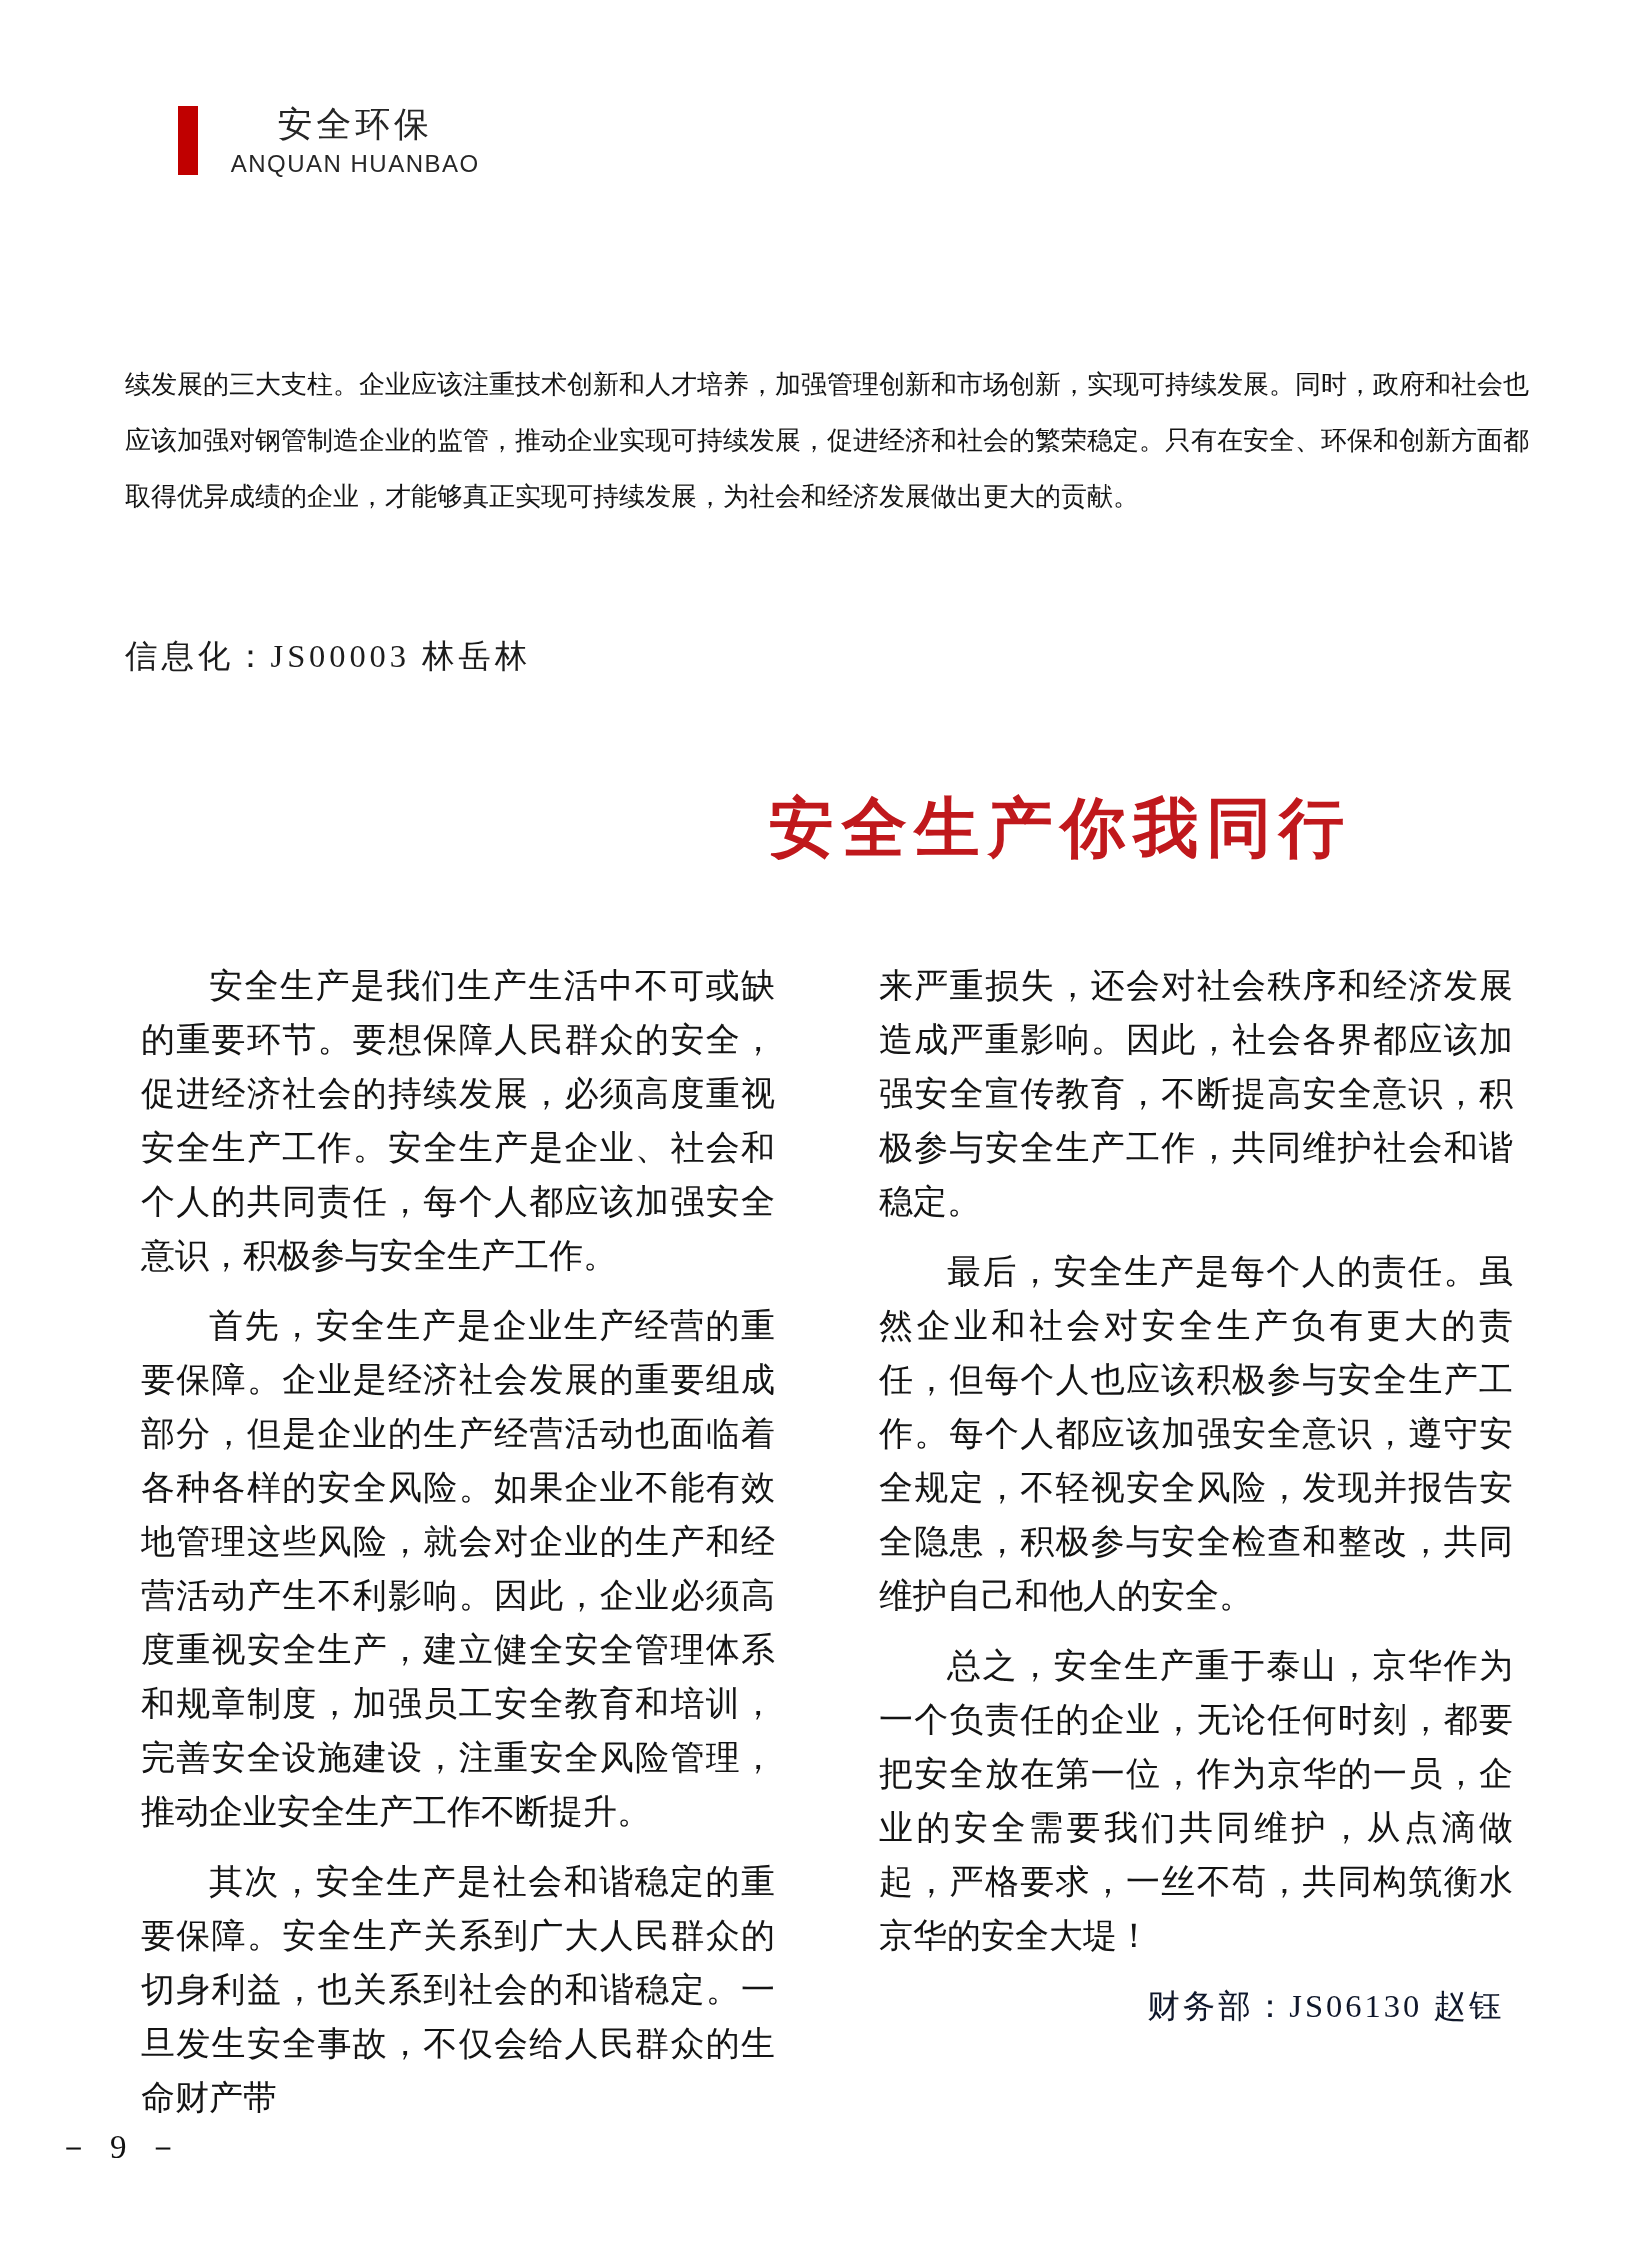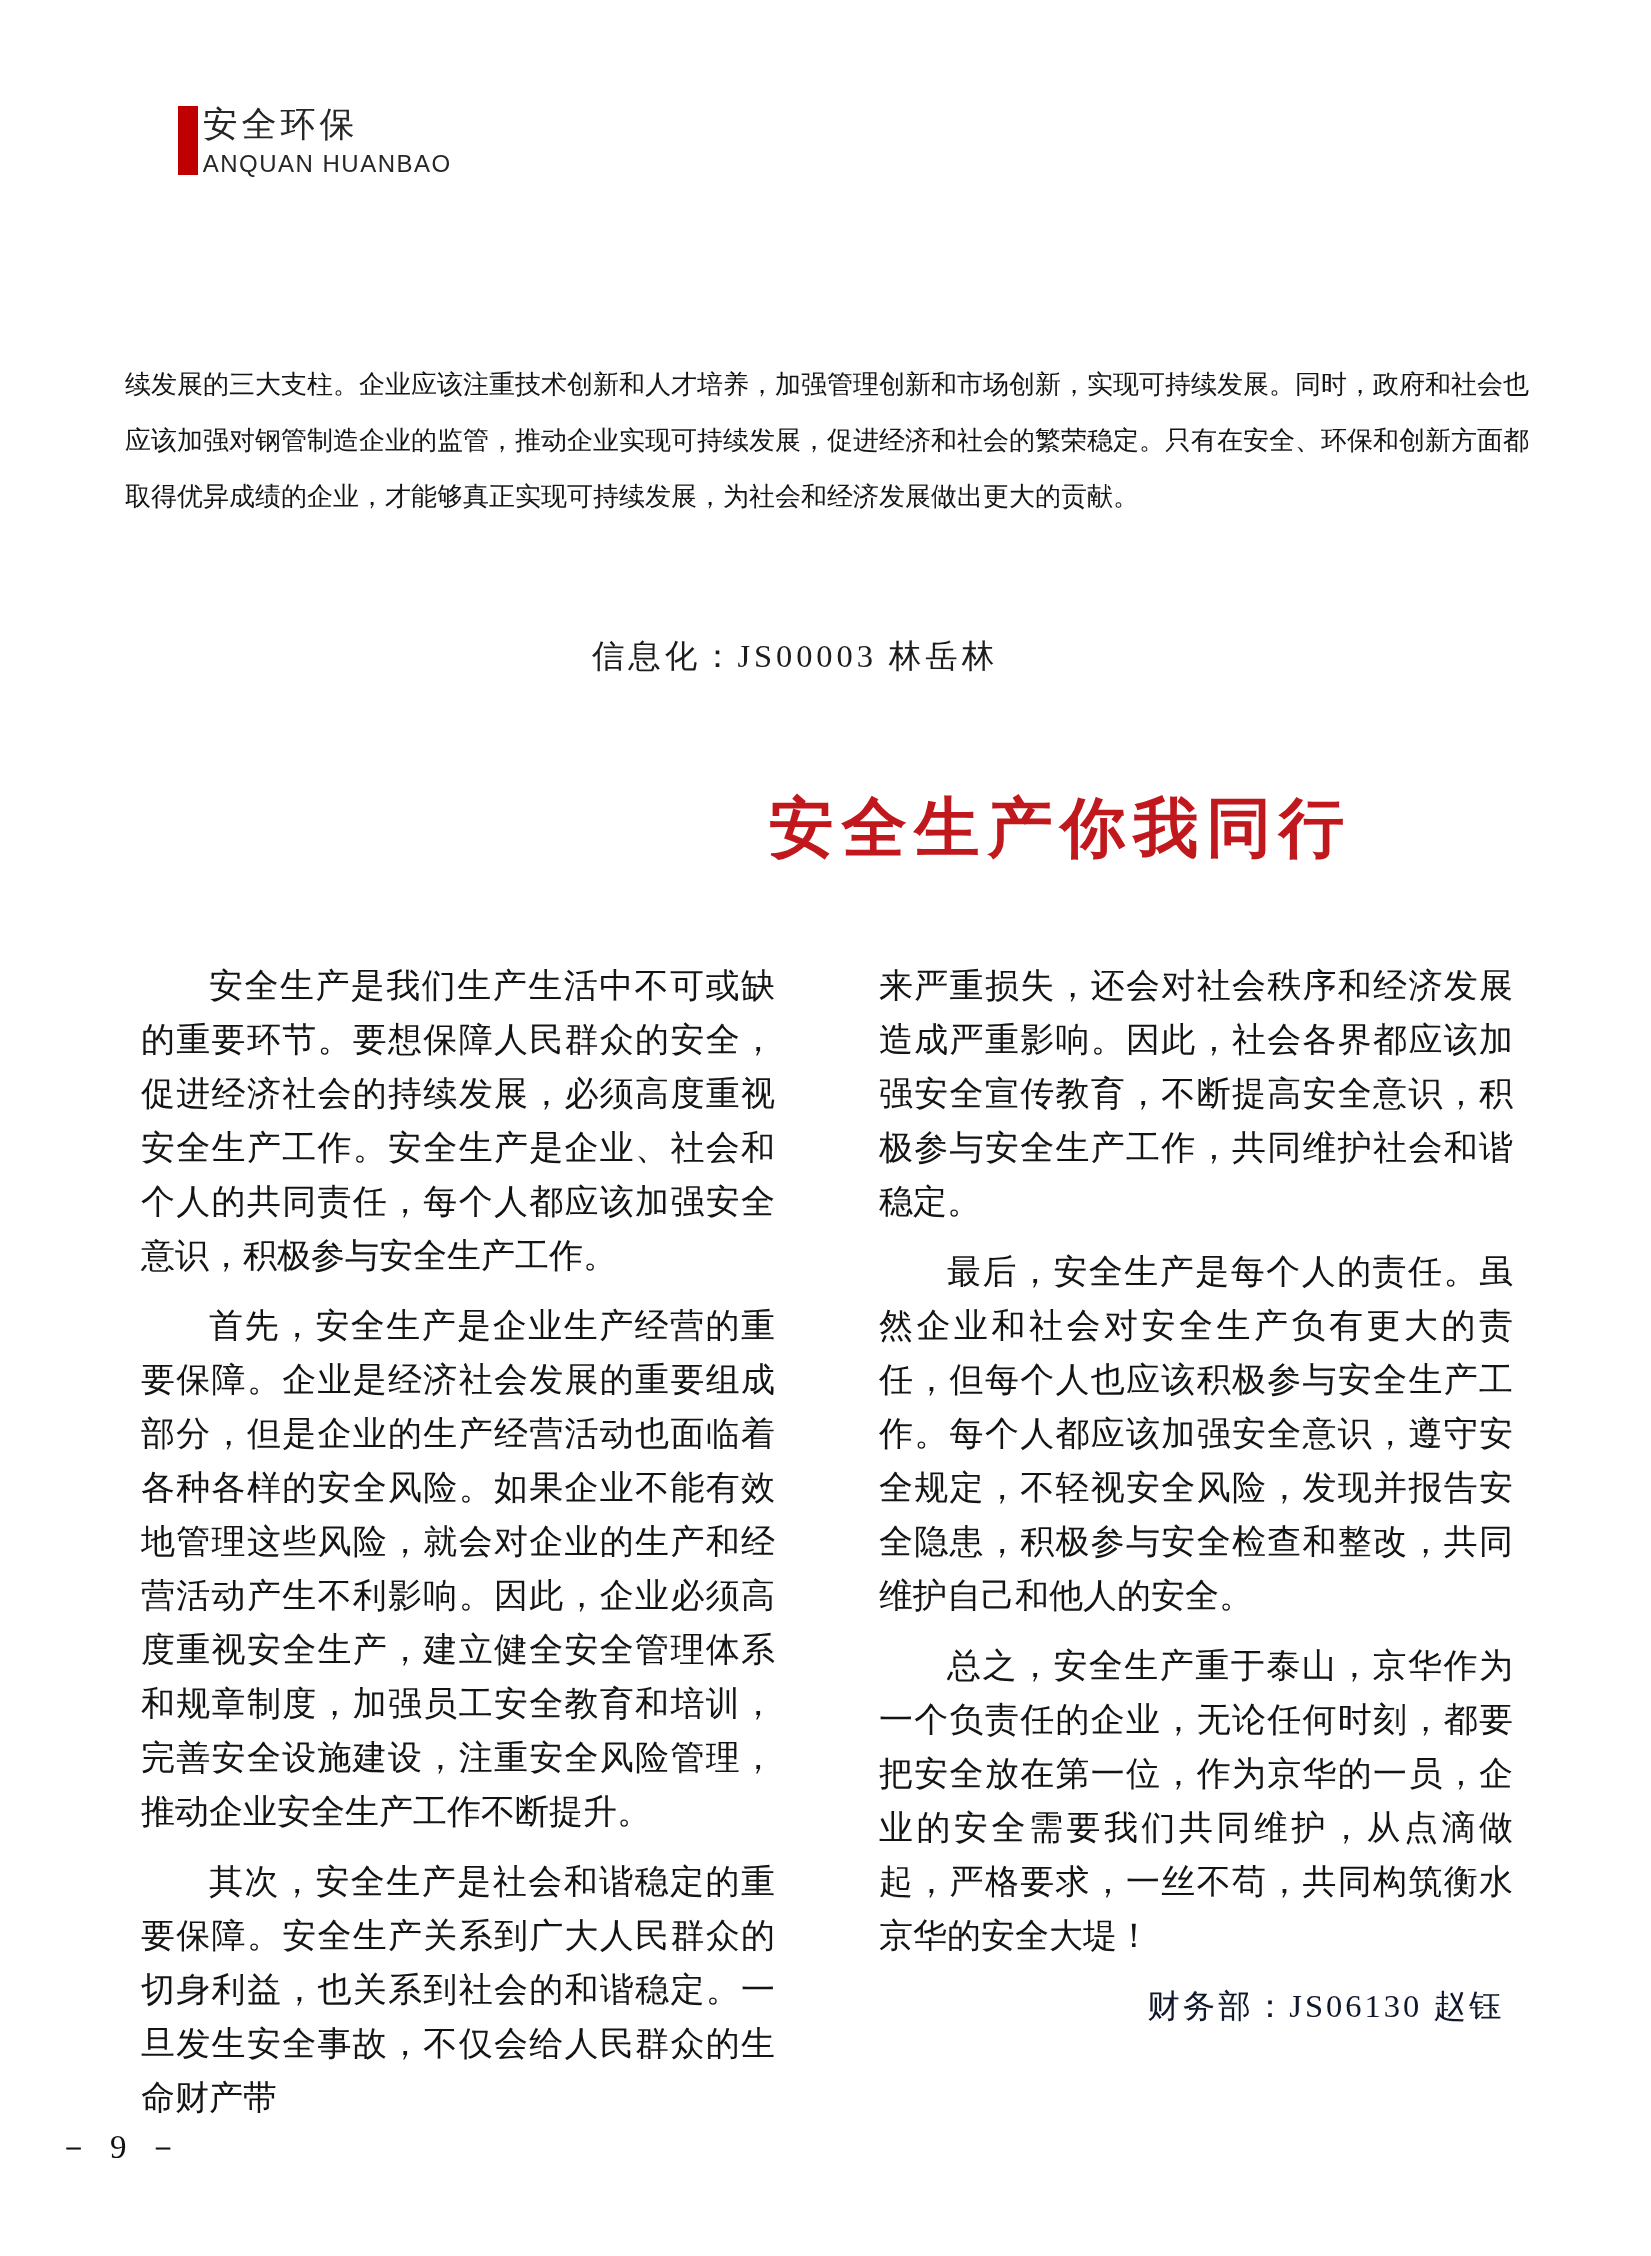--- a/index.html
+++ b/index.html
@@ -20,21 +20,21 @@
     top: 106px;
     display: flex;
     align-items: flex-start;
   }
   .brand-bar {
     width: 19.7px;
     height: 69px;
     background: #c00000;
     flex: 0 0 auto;
   }
-  .brand-text { margin-left: 5px; }
+  .brand-text { margin-left: 33px; text-align: center; }
   .brand-cn {
     font-size: 35px;
     line-height: 37px;
     letter-spacing: 3.9px;
     color: #262626;
   }
   .brand-en {
     margin-top: 5.9px;
     font-family: "Liberation Sans", "DejaVu Sans", sans-serif;
     font-size: 24px;
@@ -51,24 +51,24 @@
     width: 1404px;
     font-size: 26px;
     line-height: 56px;
     text-align: justify;
     text-justify: inter-character;
     color: #141414;
   }
 
   .byline-top {
     position: absolute;
-    left: 110px;
+    left: 125px;
     top: 632px;
     width: 1404px;
-    text-align: center;
+    text-align: left;
     padding-right: 34px;
     box-sizing: border-box;
     font-size: 32.5px;
     line-height: 49px;
     letter-spacing: 3.9px;
     color: #1c1c1c;
   }
 
   
   .article-title {

